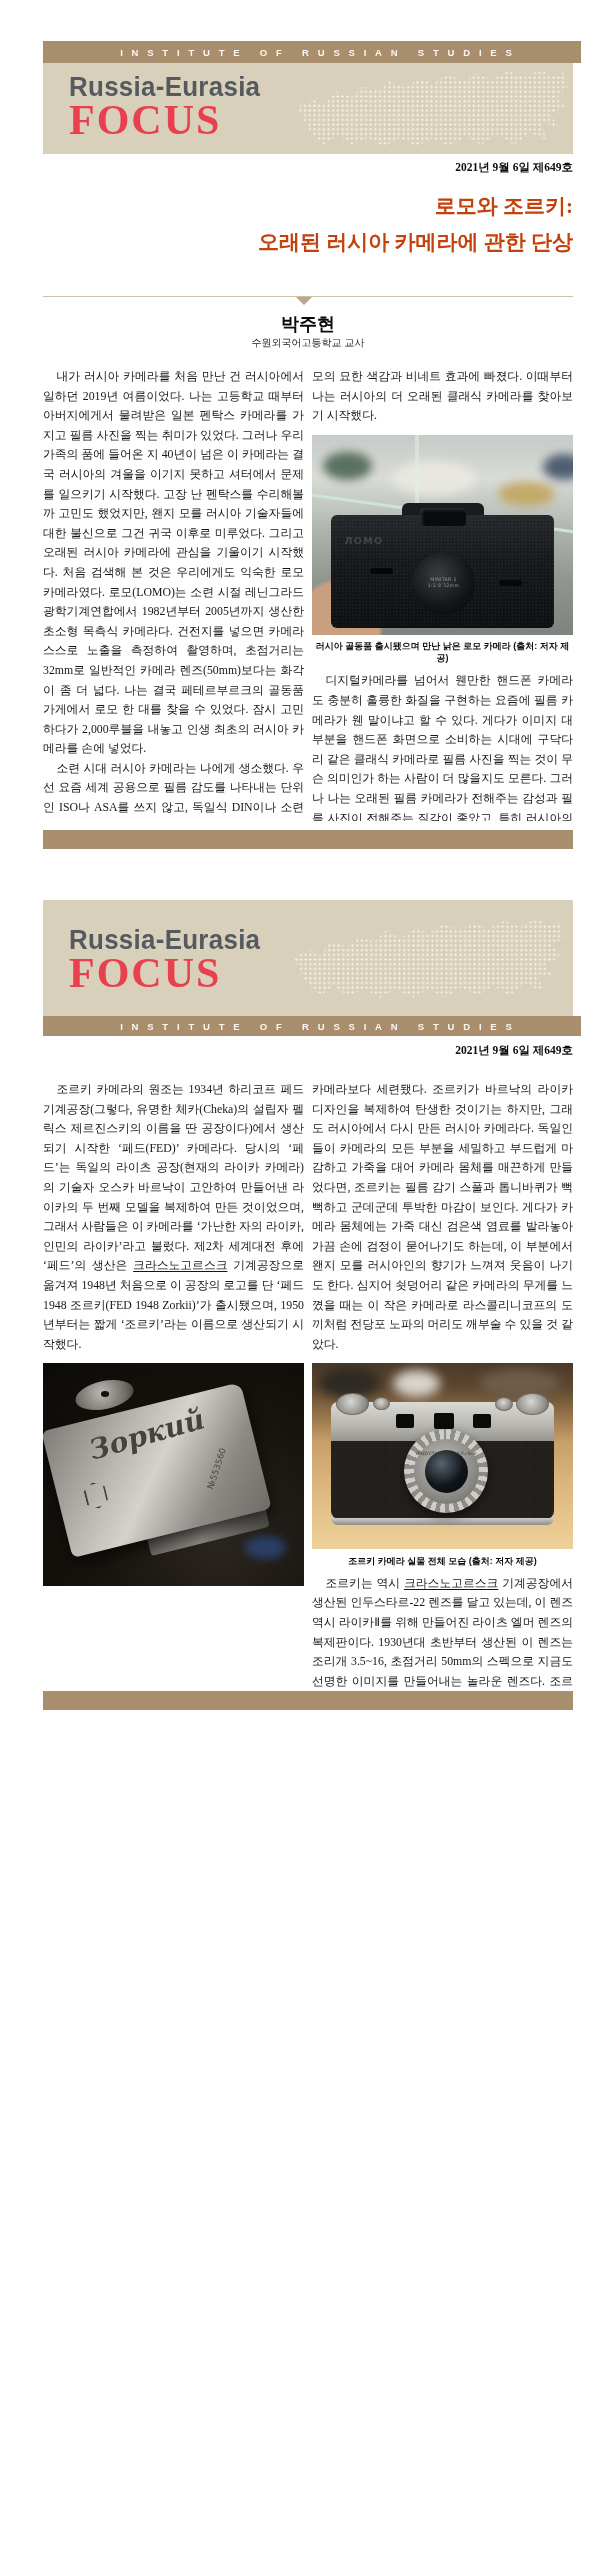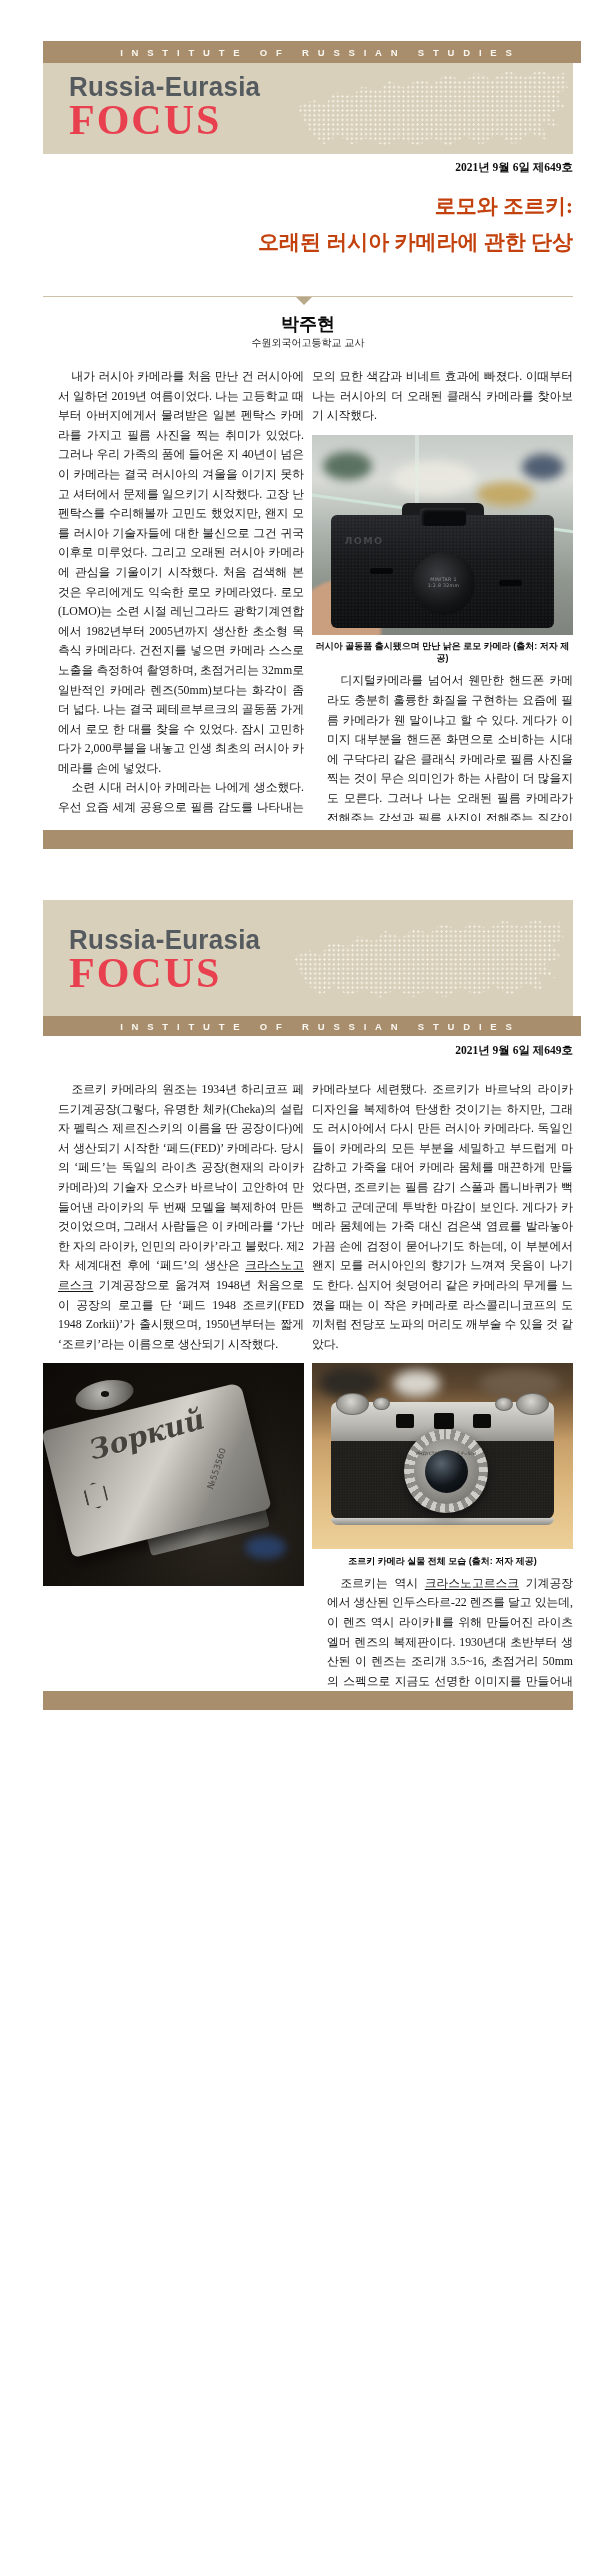--- a/index.html
+++ b/index.html
@@ -38,33 +38,33 @@
                  border-right:8px solid transparent; border-top:8px solid #b7a98a; }
   .author { position:absolute; left:43px; top:312px; width:530px; text-align:center;
             font-family:"Liberation Sans", sans-serif; font-weight:bold; font-size:18px; color:#0a0a0a; }
   .affil  { position:absolute; left:43px; top:336px; width:530px; text-align:center;
             font-family:"Liberation Sans", sans-serif; font-size:10px; color:#1a1a1a; }
 
   
   .col { position:absolute; width:261px; font-size:11.8px; line-height:19.6px;
          text-align:justify; color:#161616; overflow:hidden; }
   .p { margin:0; }
-  .p.indent { text-indent:13.5px;margin-left:15px; }
+  .p.indent { text-indent:13.5px; }
   .u { text-decoration:underline; text-underline-offset:2px; }
 
   .figure { position:relative; margin:8.8px 0 0 0; }
   .figcap { text-align:center; font-family:"Liberation Sans", sans-serif; font-weight:bold;
             font-size:9px; line-height:12px; margin:5.4px 0 7.4px 0; color:#101010; }
 
   .foot-bar { position:absolute; left:43px; width:530px; height:19px; background:#a98e6e; }
 
   
   .photo { position:relative; width:261px; overflow:hidden; }
   #ph-lomo { height:200px;
-    background:linear-gradient(180deg,#c6cbc7 0%,#d8dbd6 22%,#adb4ae 48%,#90978f 72%,#7e837d 100%); }
+    background:linear-gradient(180deg,#c6cbc7 0%,#d8dbd6 22%,#adb4ae 48%,#90978f 72%,#7e837d 100%);padding-left:21px; }
   .blob { position:absolute; filter:blur(4.7px); border-radius:50%; opacity:.85; }
   .lomo-shelf { position:absolute; left:-20px; top:78px; width:317px; height:3.4px;
                 background:#cfe3d6; transform:rotate(8deg); filter:blur(0.7px); }
   .lomo-glass { position:absolute; left:103px; top:0; width:4px; height:80px;
                 background:rgba(225,238,229,.55); }
   .lomo-hand { position:absolute; left:-15px; bottom:-23px; width:84px; height:78px;
                background:#c99f80; border-radius:55% 40% 12% 50%; filter:blur(1.4px); }
   .lomo-cam { position:absolute; left:19px; top:68px; width:223px; height:126px; }
   .lomo-body { position:absolute; left:0; top:12px; width:223px; height:113px;
                background:linear-gradient(180deg,#26272a,#17181a 40%,#0e0f11); border-radius:6px; }

